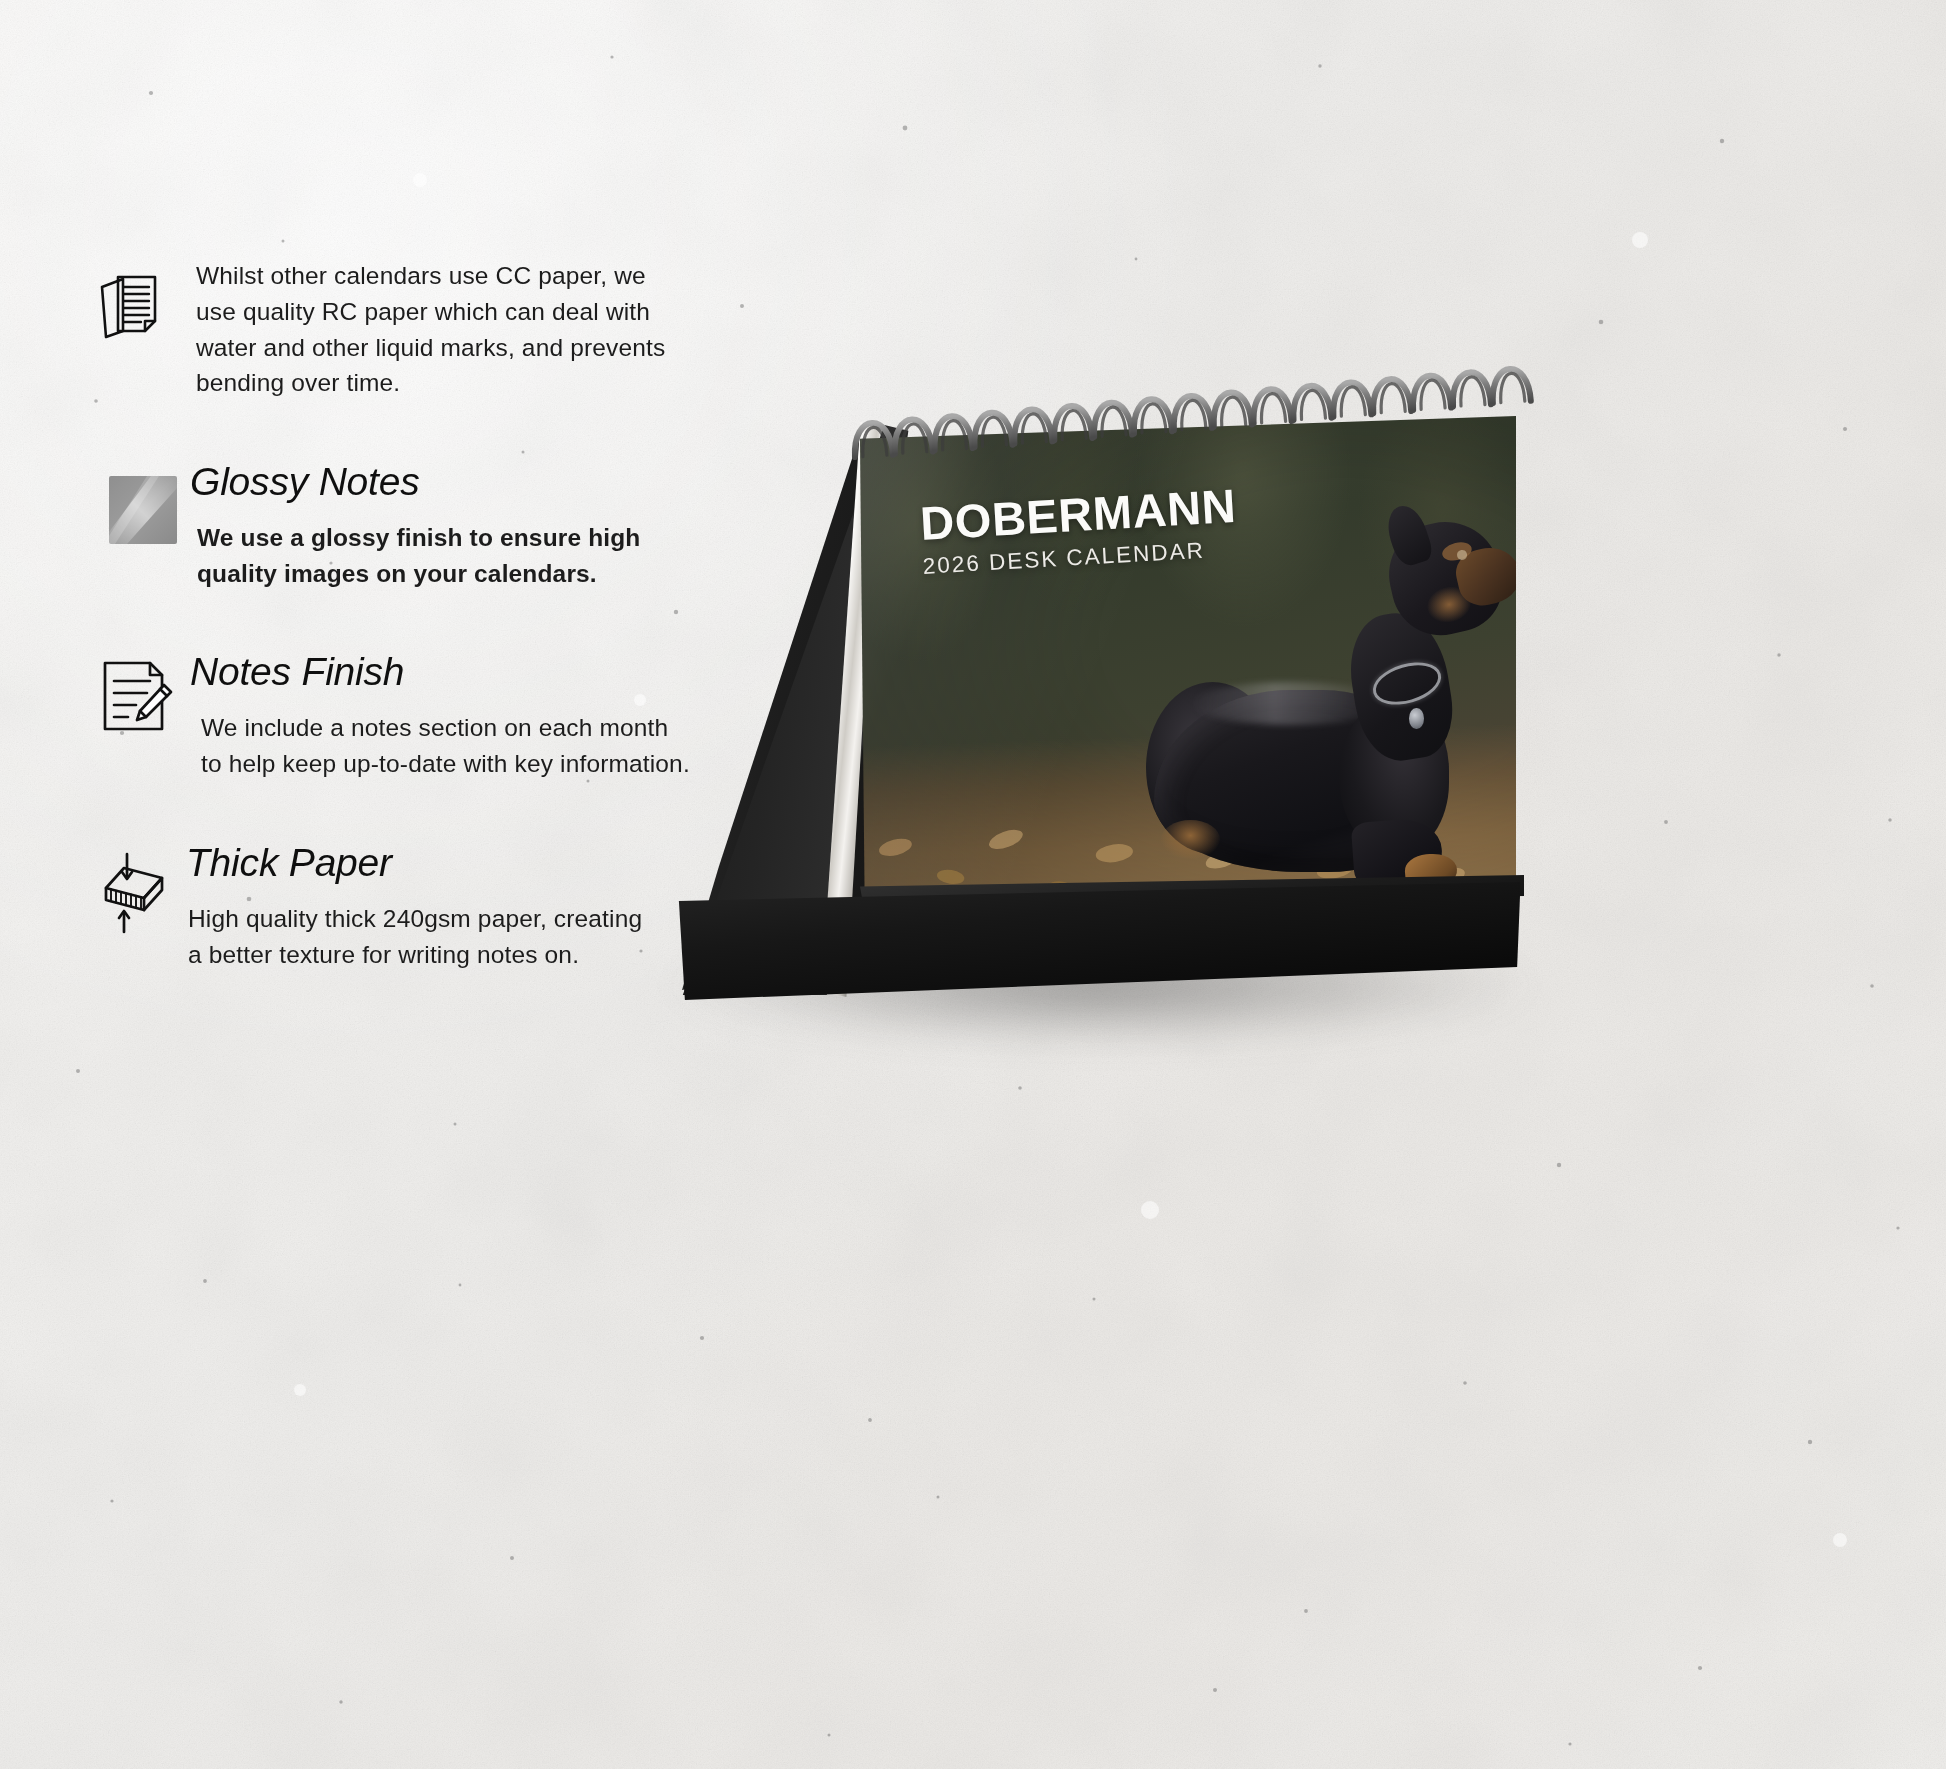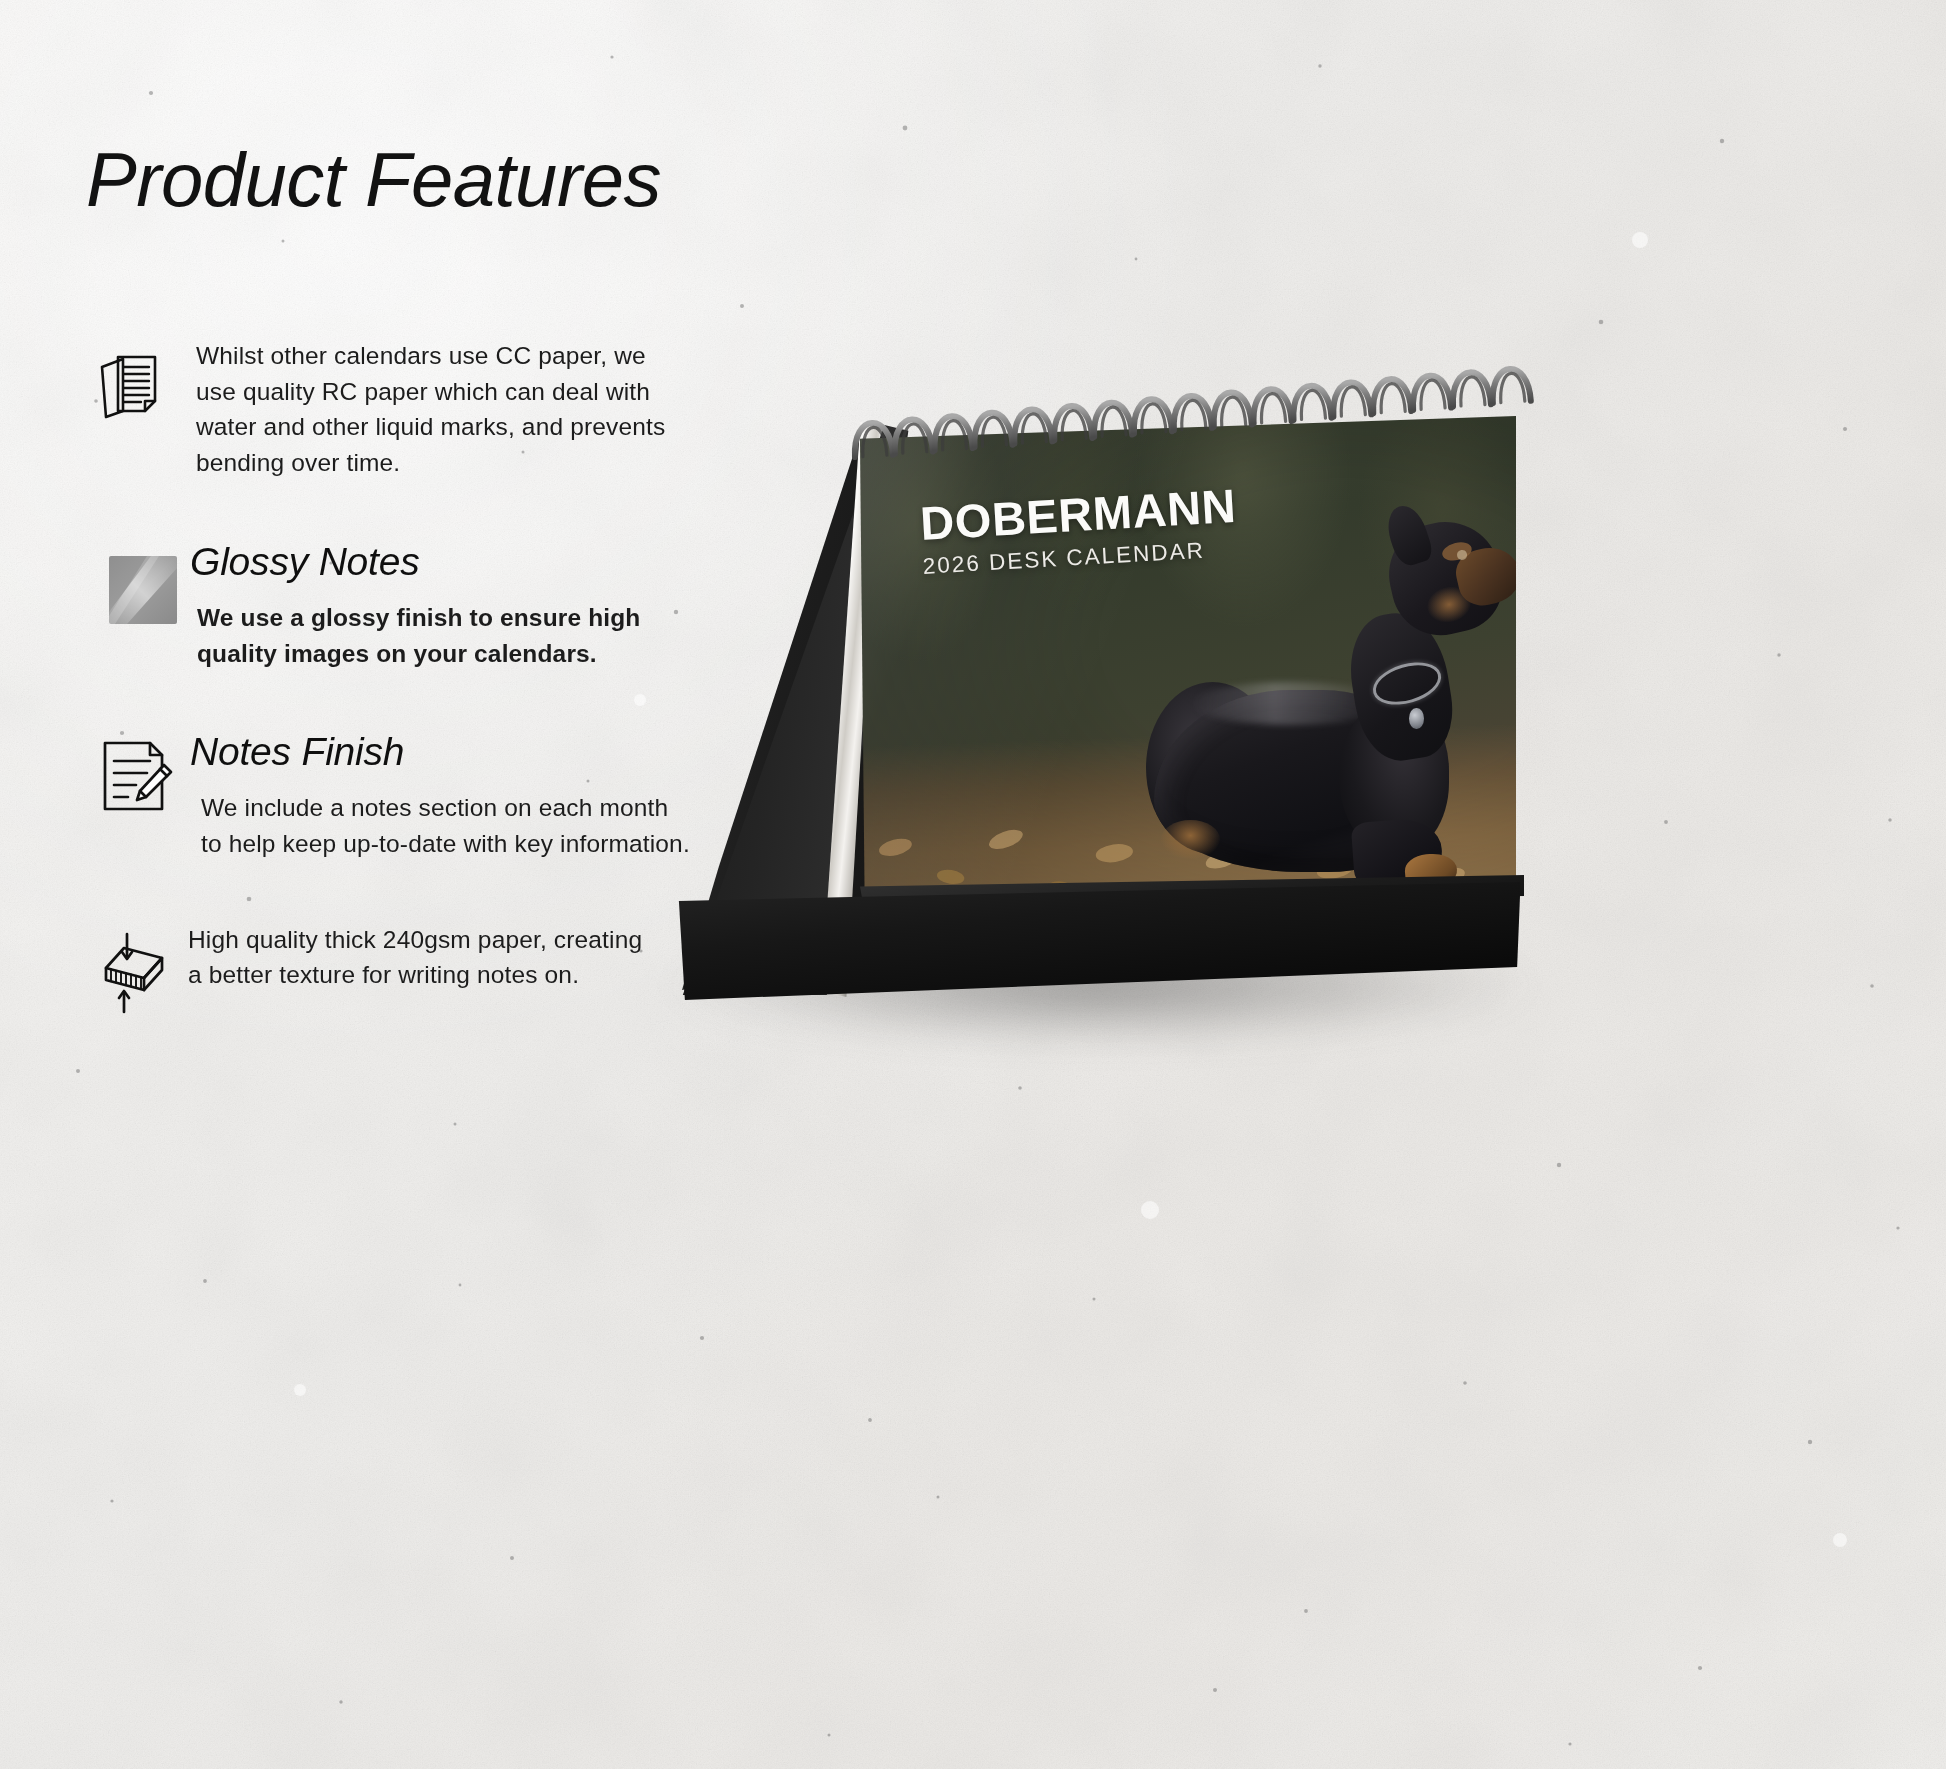--- a/index.html
+++ b/index.html
@@ -490,21 +490,20 @@
         <circle cx="1150" cy="1210" r="9"></circle>
       <circle cx="300" cy="1390" r="6"></circle>
         <circle cx="1640" cy="240" r="8"></circle>
       <circle cx="640" cy="700" r="6"></circle>
         <circle cx="1840" cy="1540" r="7"></circle>
     </g>
   </svg>
 
   <div id="left-col">
 
-    <h1 id="page-title">Product Features</h1>
 
     <div id="features-list">
 
       <div class="feature" id="feature-quality">
         <span class="feature-icon">
           <svg width="80" height="80" viewBox="0 0 80 80" fill="none" stroke="#111111" stroke-width="2.6" stroke-linejoin="round" stroke-linecap="round">
             <path d="M9 22 L30 14 L30 66 L13 72 Z"></path>
             <path d="M25 12 L62 12 L62 56 L52 66 L25 66 Z"></path>
             <path d="M62 56 L52 56 L52 66"></path>
             <g stroke-width="2.4">
@@ -589,20 +588,21 @@
               <path d="M55 47.1 L55 59.1"></path>
             </g>
 
             <path d="M41 4 L41 28"></path>
             <path d="M36 22 L41 29 L46 22"></path>
             <path d="M38 82 L38 62"></path>
             <path d="M33 68 L38 61 L43 68"></path>
           </svg>
         </span>
         <div class="feature-body">
+          <div class="feature-title">Thick Paper</div>
           <div class="feature-desc">High quality thick 240gsm paper, creating a better texture for writing notes on.</div>
         </div>
       </div>
 
     </div>
   </div>
 
   <div id="calendar-mockup">
 
     <div id="product-shadow"></div>

